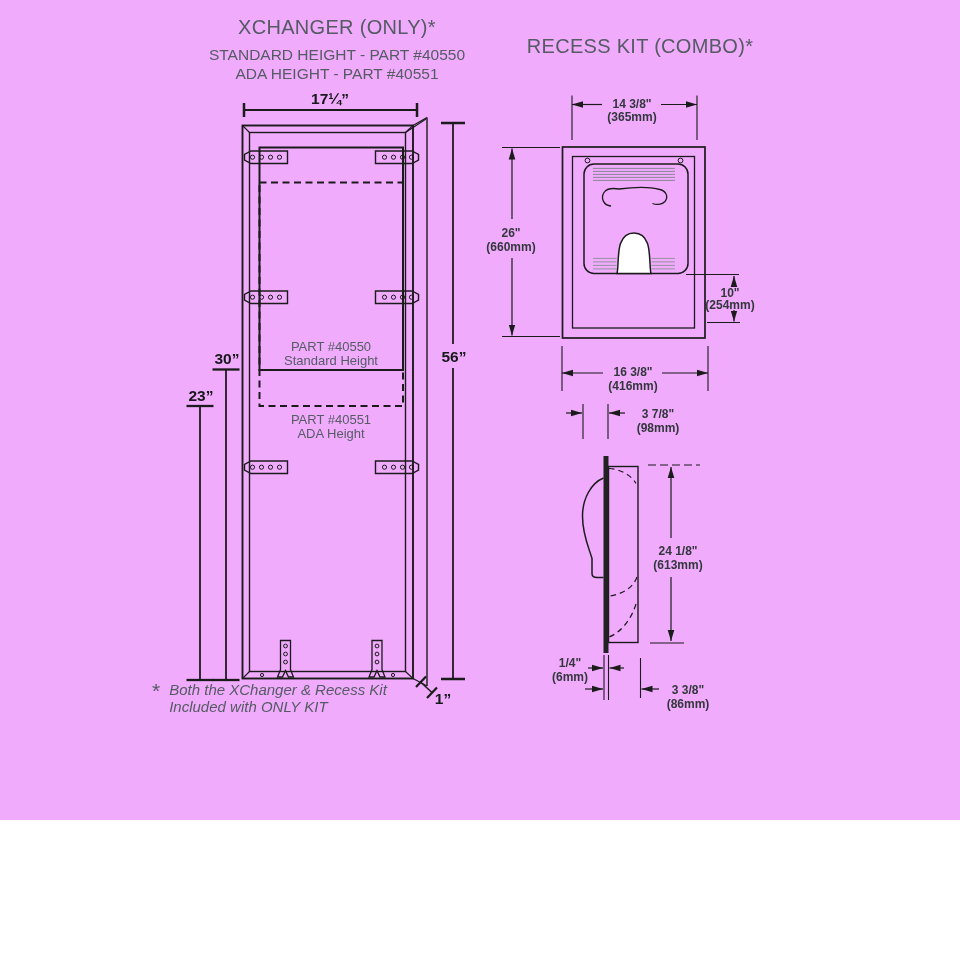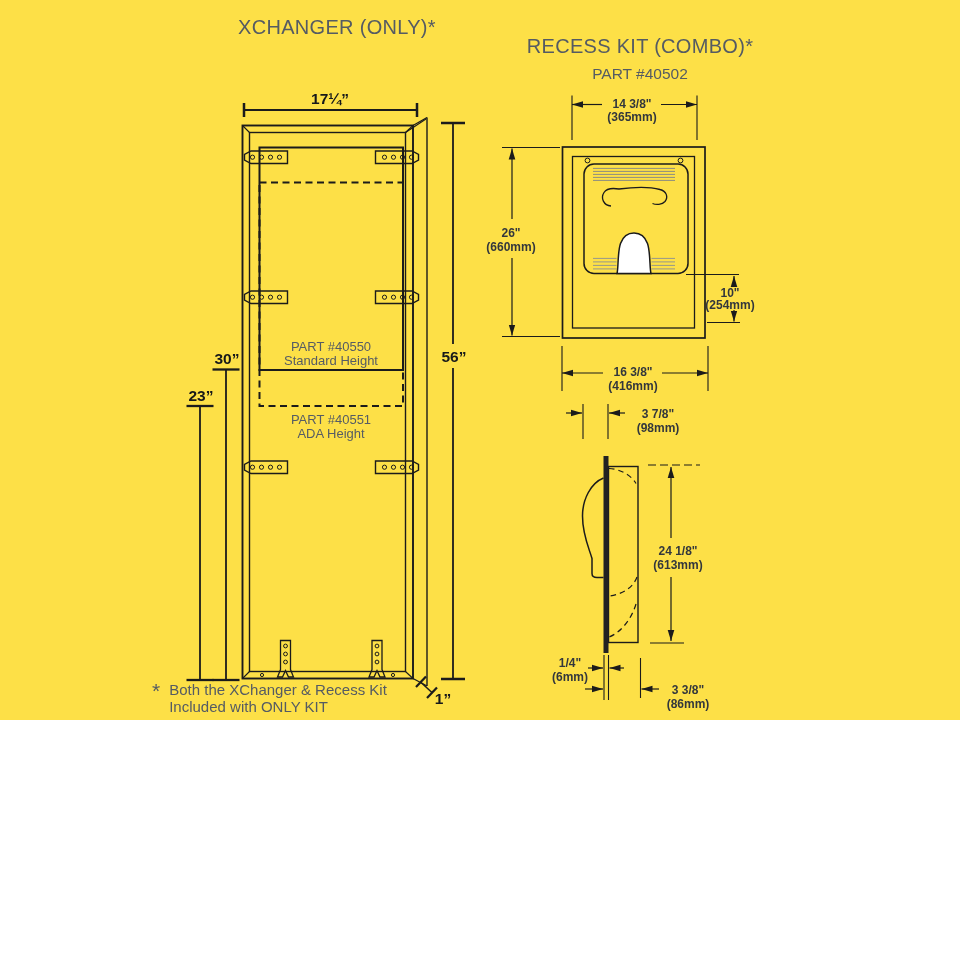--- a/index.html
+++ b/index.html
@@ -1,45 +1,48 @@
 <!DOCTYPE html>
 <html><head>
 <meta charset="utf-8">
 <style>
   * { margin:0; padding:0; box-sizing:border-box; }
   body { background:#ffffff; font-family:"Liberation Sans", sans-serif; }
-  .canvas { position:relative; width:960px; height:720px; background:#fde047; overflow:hidden; }
+  .canvas { position:relative; width:960px; height:820px; background:#f0abfc; overflow:hidden; }
   .drawing-svg { position:absolute; left:0; top:0; z-index:1; }
   .title-block { position:absolute; z-index:2; text-align:center; color:#555b63; }
   .title-block .main-title { font-size:20px; letter-spacing:0.3px; }
   .title-block .sub-title { font-size:15.5px; line-height:19px; margin-top:6px; }
   .tb-left { left:157px; top:16px; width:360px; }
   .tb-right { left:490px; top:35px; width:300px; }
   .footnote { position:absolute; left:152px; top:682px; z-index:2; display:flex; color:#555b63; }
   .footnote .mark { font-size:21px; line-height:18px; margin-right:9px; }
-  .footnote .lines { font-size:15px; line-height:16.5px; }
+  .footnote .lines { font-size:15px; line-height:16.5px;font-style:italic; }
   
   text { font-family:"Liberation Sans", sans-serif; }
   .t-big { font-size:15.5px; font-weight:bold; fill:#16181a; }
   .t-dim { font-size:12px; font-weight:bold; fill:#33373c; }
   .t-part { font-size:13px; fill:#565c64; }
   .ln { stroke:#1b1b1b; fill:none; }
 </style>
 </head>
 <body>
 
 <div class="canvas">
 
   <div class="title-block tb-left">
     <div class="main-title">XCHANGER (ONLY)*</div>
+    <div class="sub-title">
+      <div>STANDARD HEIGHT - PART #40550</div>
+      <div>ADA HEIGHT - PART #40551</div>
+    </div>
   </div>
 
   <div class="title-block tb-right">
     <div class="main-title">RECESS KIT (COMBO)*</div>
-    <div class="sub-title">PART #40502</div>
   </div>
 
   <div class="footnote">
     <span class="mark">*</span>
     <span class="lines">
       <div>Both the XChanger &amp; Recess Kit</div>
       <div>Included with ONLY KIT</div>
     </span>
   </div>
 

